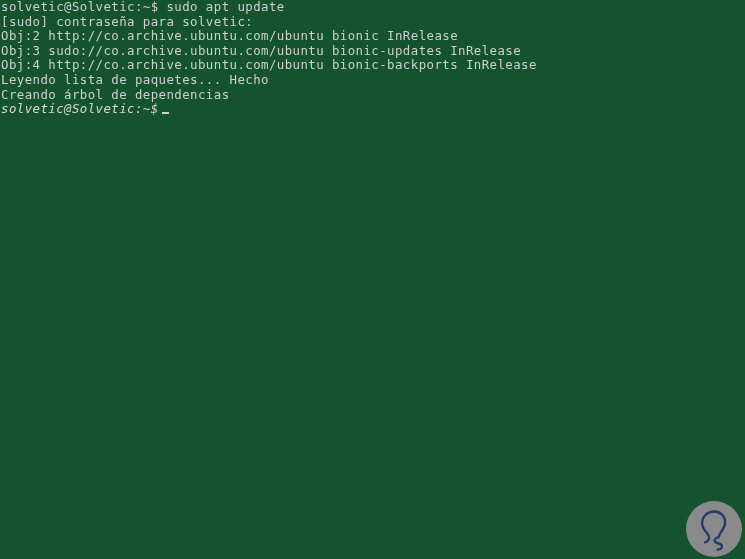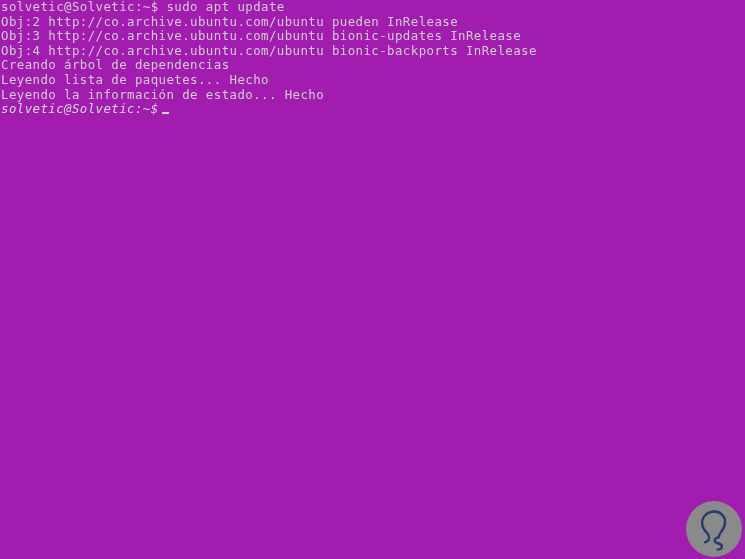--- a/index.html
+++ b/index.html
@@ -5,21 +5,21 @@
 <style>
   html, body {
     margin: 0;
     padding: 0;
     background: #000000;
   }
   #terminal-window {
     position: relative;
     width: 745px;
     height: 559px;
-    background: #a21caf;
+    background: #14532d;
     overflow: hidden;
     font-family: "DejaVu Sans Mono", "Liberation Mono", monospace;
   }
   #terminal-output {
     position: absolute;
     left: 1px;
     top: 0px;
     width: 744px;
     margin: 0;
     padding: 0;
@@ -65,26 +65,26 @@
     height: 56px;
   }
 </style>
 </head>
 <body>
 
 <div id="terminal-window">
 
   <div id="terminal-output">
     <span class="term-line">solvetic@Solvetic:~$ sudo apt update</span>
-    <span class="term-line">Obj:2 http://co.archive.ubuntu.com/ubuntu pueden InRelease</span>
-    <span class="term-line">Obj:3 http://co.archive.ubuntu.com/ubuntu bionic-updates InRelease</span>
+    <span class="term-line">[sudo] contraseña para solvetic:</span>
+    <span class="term-line">Obj:2 http://co.archive.ubuntu.com/ubuntu bionic InRelease</span>
+    <span class="term-line">Obj:3 sudo://co.archive.ubuntu.com/ubuntu bionic-updates InRelease</span>
     <span class="term-line">Obj:4 http://co.archive.ubuntu.com/ubuntu bionic-backports InRelease</span>
+    <span class="term-line">Leyendo lista de paquetes... Hecho</span>
     <span class="term-line">Creando árbol de dependencias</span>
-    <span class="term-line">Leyendo lista de paquetes... Hecho</span>
-    <span class="term-line">Leyendo la información de estado... Hecho</span>
     <span class="term-line prompt-line"><span>solvetic@Solvetic:~$</span><span id="cursor-block"></span></span>
   </div>
 
   <div id="watermark-logo">
     <svg viewBox="0 0 56 56" xmlns="http://www.w3.org/2000/svg">
       <g fill="none" stroke="#2a3a6a" stroke-width="2.4" stroke-linecap="round" stroke-linejoin="round">
         <path d="M28.5 10.5c-7.2 0-12.4 5.0-12.4 11.4 0 4.3 2.3 7.2 4.4 9.5 1.6 1.8 2.6 3.3 2.6 5.3 0 2.6-2.0 3.9-4.0 4.6"></path>
         <path d="M28.5 10.5c6.0 0 10.6 4.6 10.6 10.7 0 4.0-1.8 6.8-3.6 9.0-1.5 1.9-2.6 3.6-2.6 5.9"></path>
         <path d="M32.9 36.1c-2.3 0.5-4.3 1.6-4.3 3.4 0 1.8 2.2 2.5 4.0 3.0 1.8 0.5 3.3 1.3 3.3 2.9 0 1.9-2.1 2.9-4.3 3.2"></path>
       </g>

